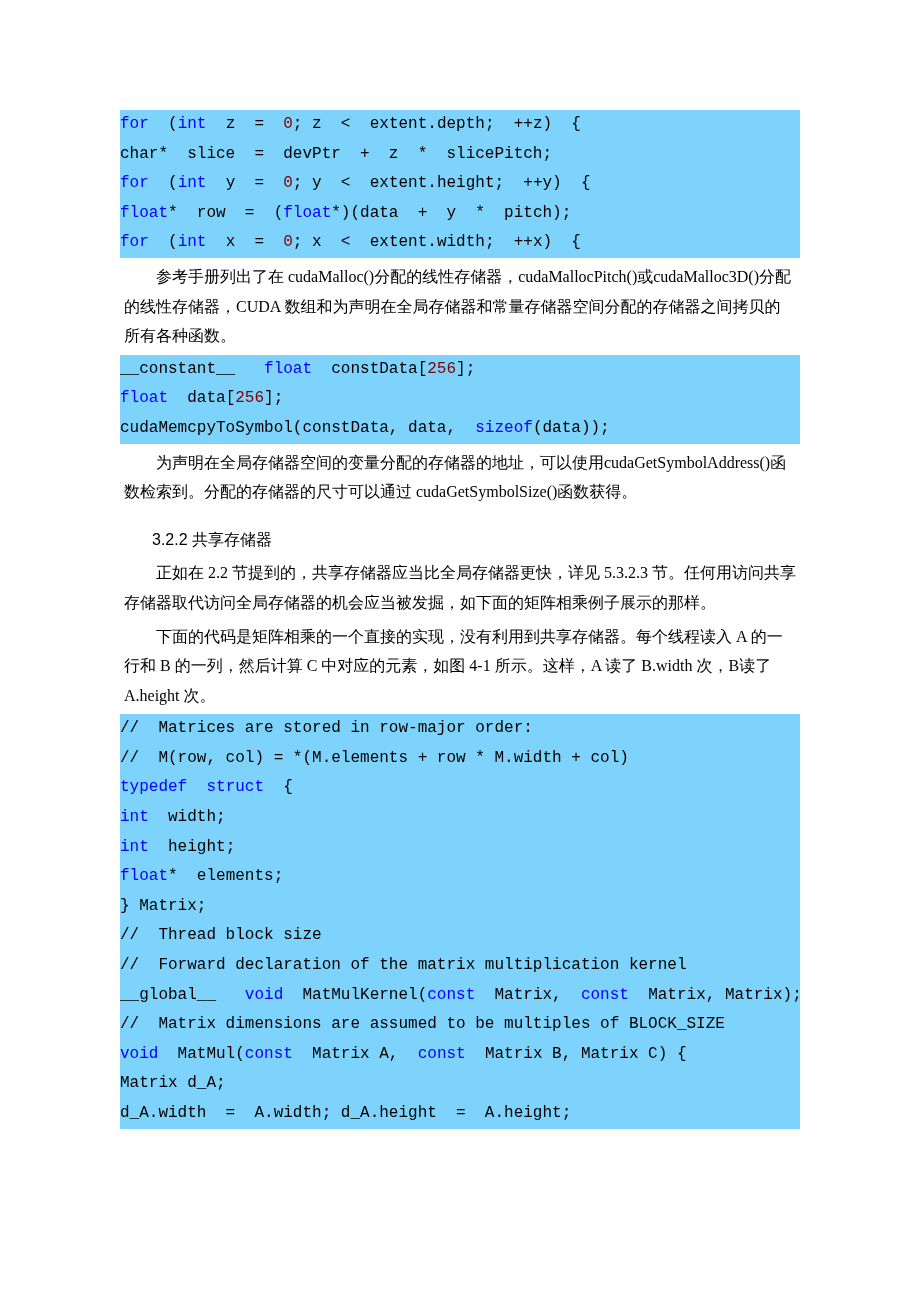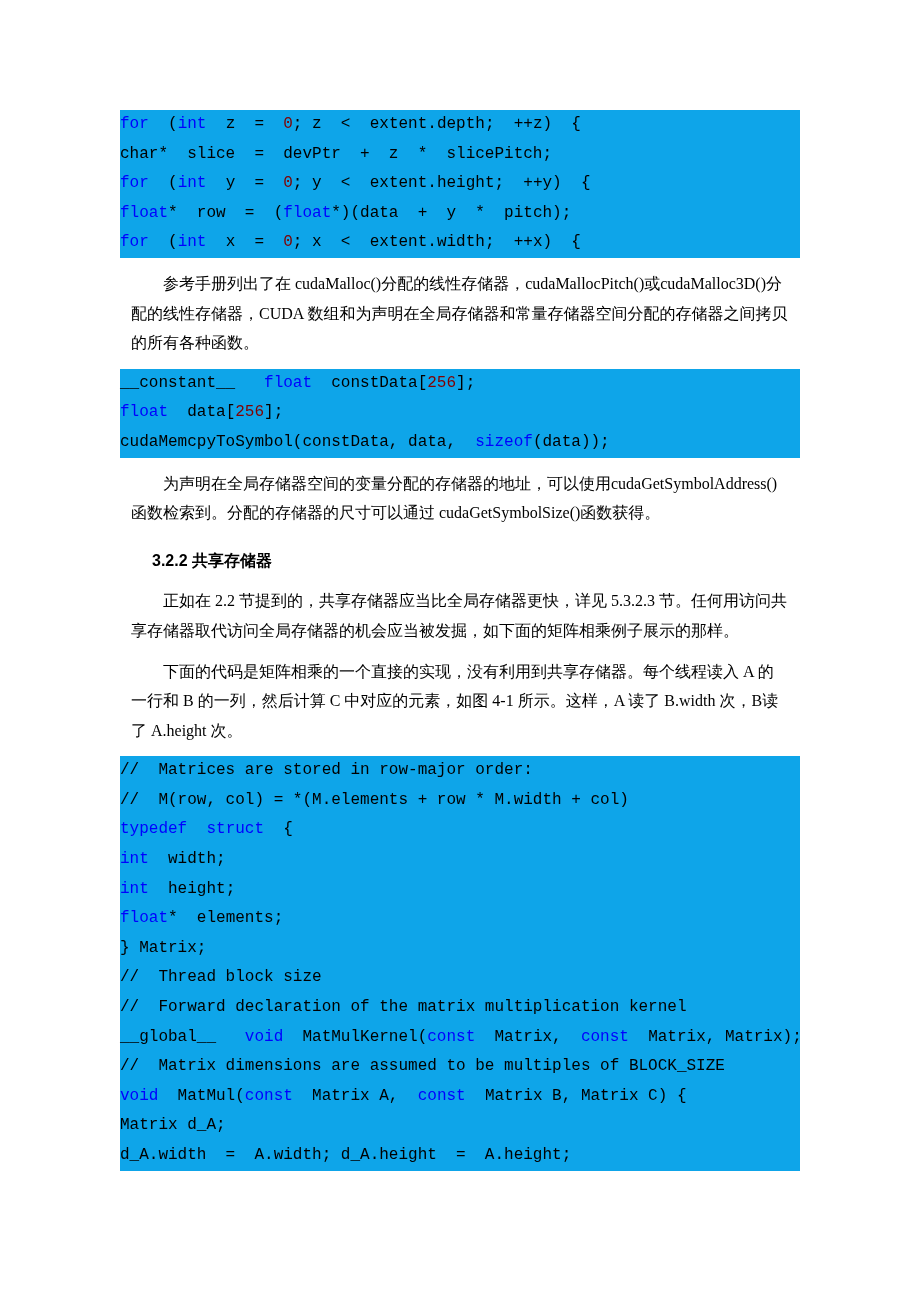--- a/index.html
+++ b/index.html
@@ -13,32 +13,32 @@
   .page {
     width: 920px;
     min-height: 1302px;
     box-sizing: border-box;
     padding: 110px 120px 60px 120px;
     background: #fff;
   }
   .code {
     font-family: "NSimSun", "SimSun", "Courier New", monospace;
     white-space: pre;
-    background: #0ea5e9;
+    background: #7dd3fc;
   }
   .code .kw { color: #0000ff; }
   .code .ty { color: #0000ff; }
   .code .num { color: #800000; }
   .para {
     text-indent: 2em;
-    margin: 11px;
+    margin: 4px;
   }
   .heading {
     font-family: "SimHei", "Microsoft YaHei", sans-serif;
-    font-weight: bold;
+    font-weight: normal;
     text-indent: 2em;
     margin: 18px 0 0 0;
   }
 </style>
 </head>
 <body>
 
 <div class="page">
 
   <div>

